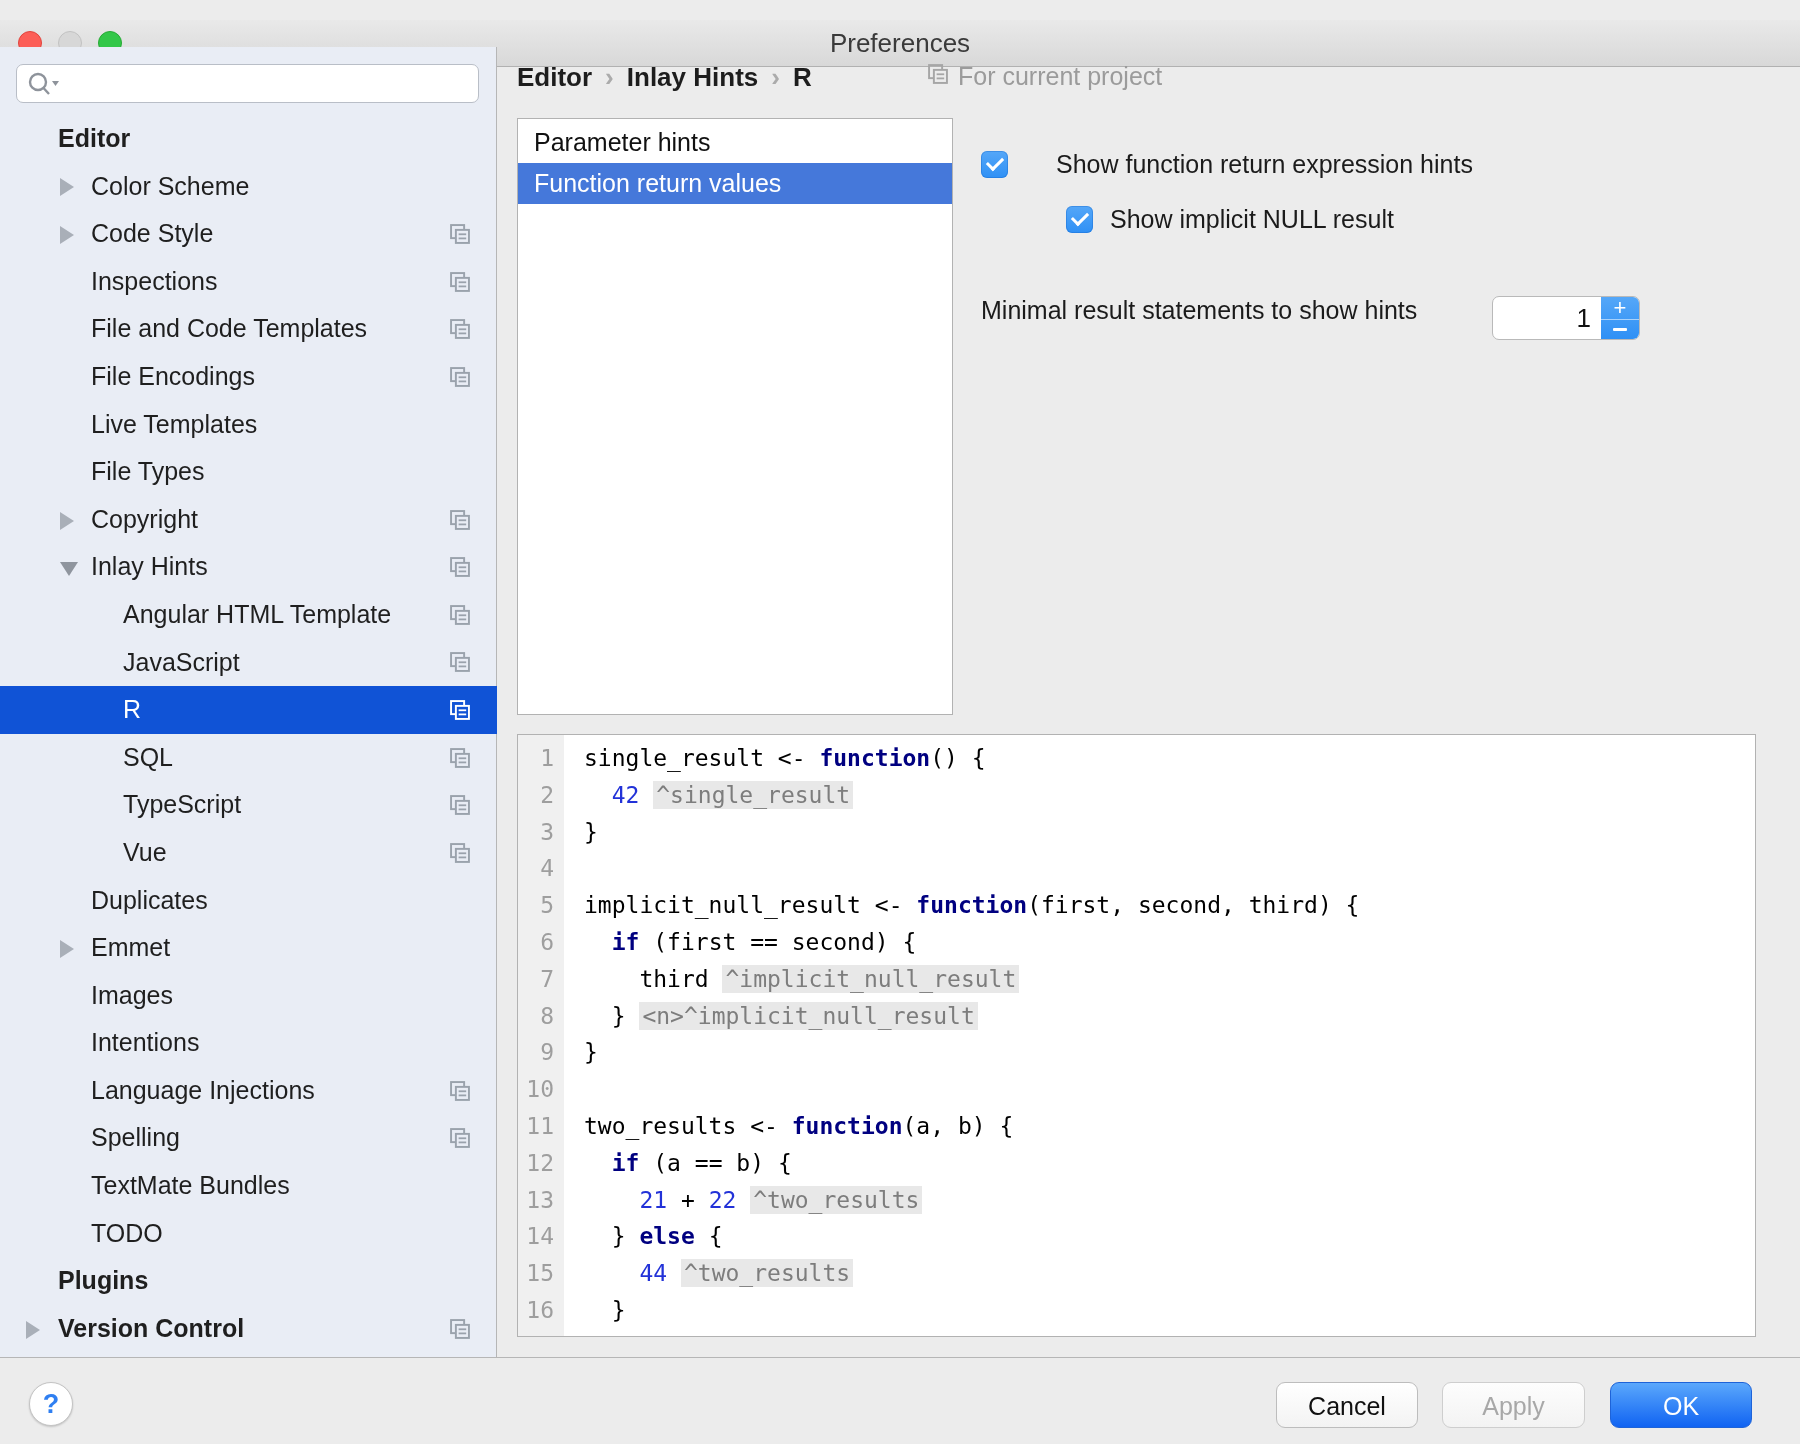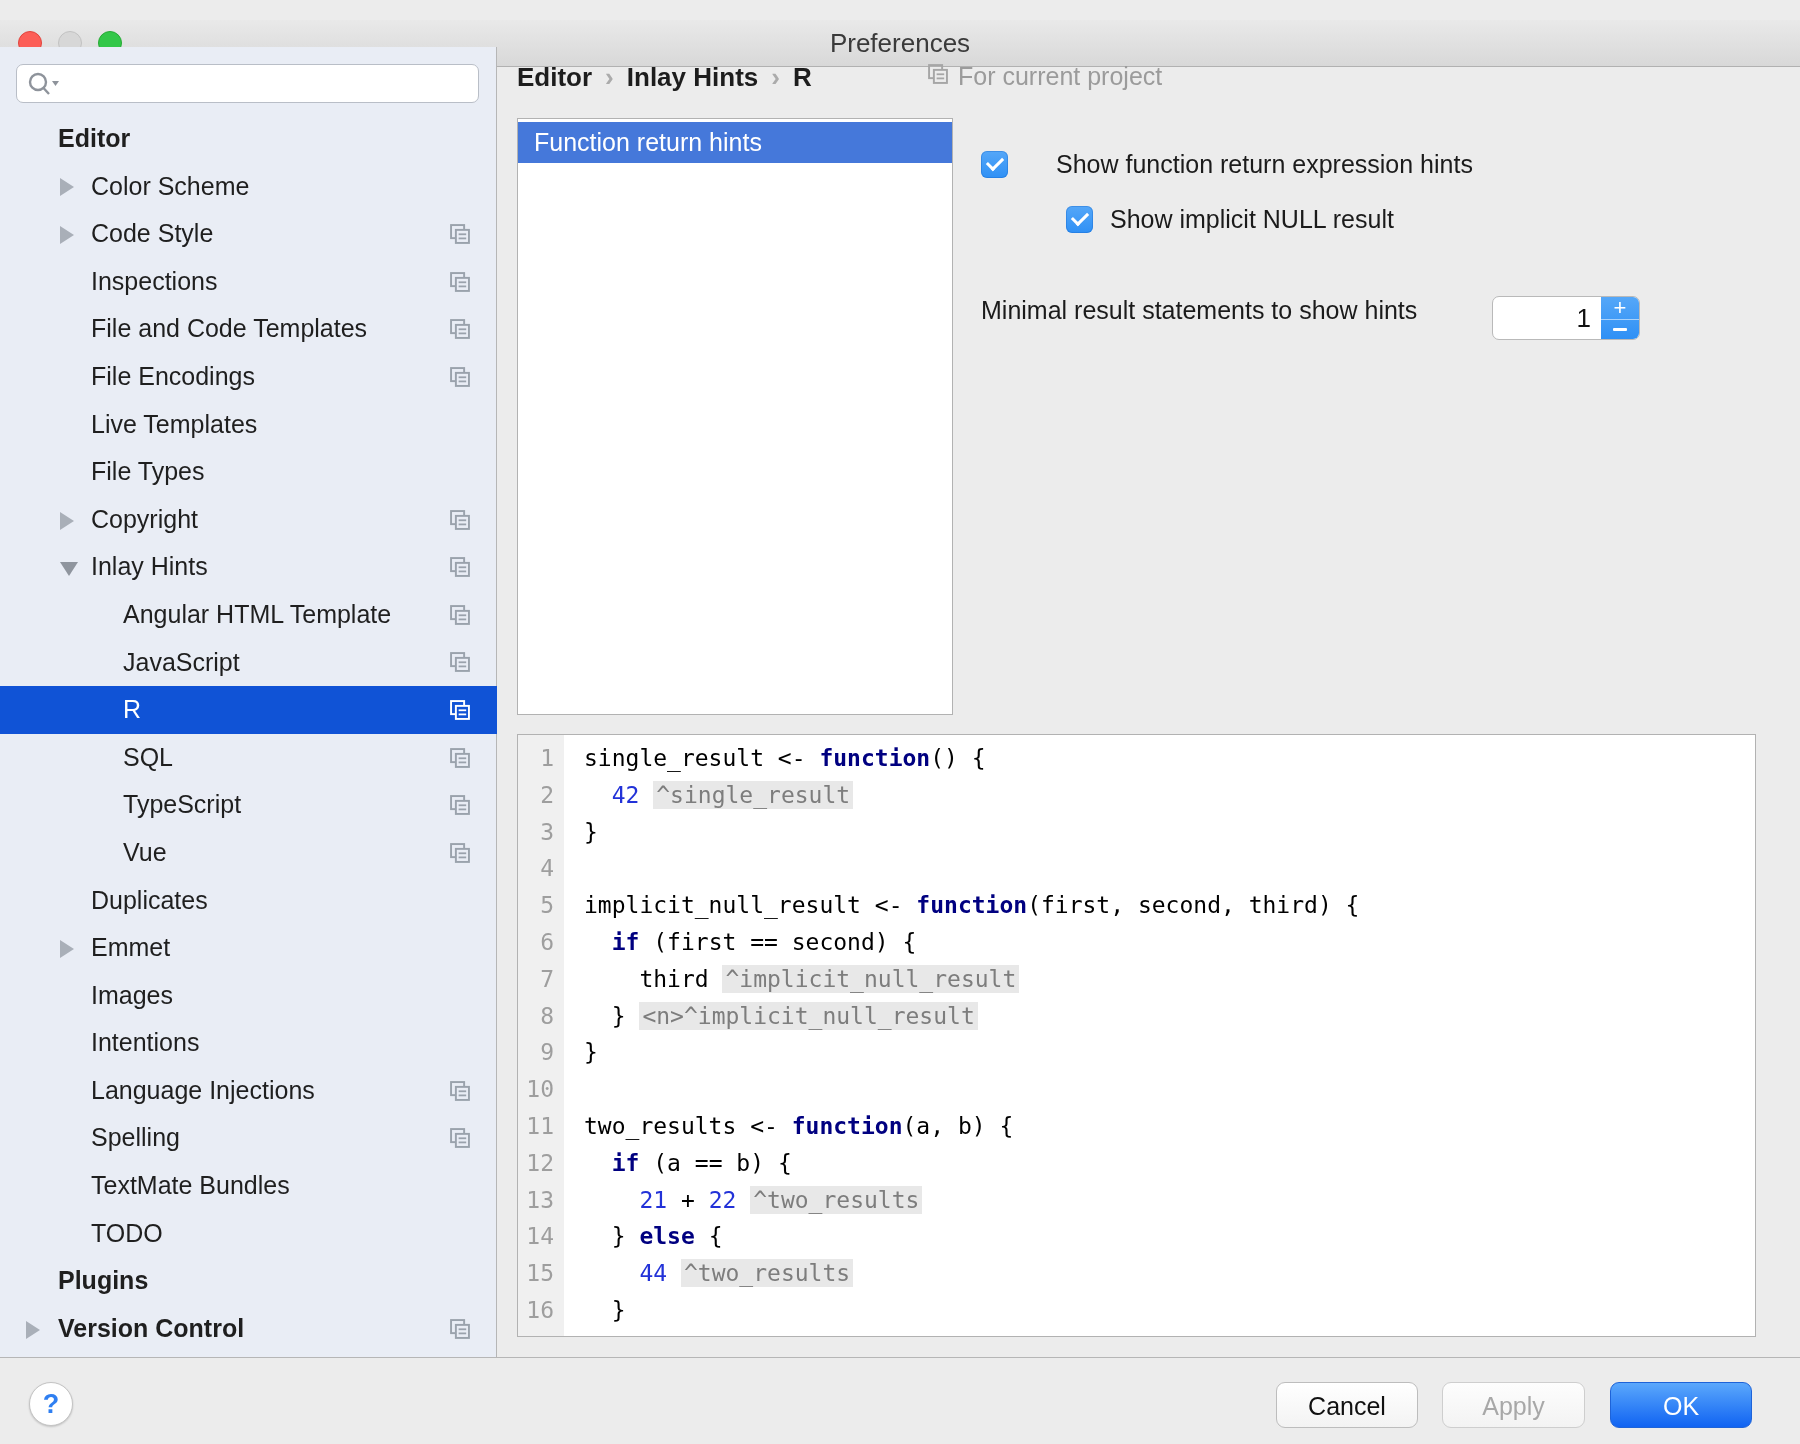--- a/index.html
+++ b/index.html
@@ -299,21 +299,22 @@
     <span class="scope-ic" style="--ibg: #ececec; color: rgb(166, 166, 166);"><svg width="22" height="22" viewBox="0 0 16 16" class="">
           <rect x="1.5" y="1.5" width="9.5" height="9.5" fill="none" stroke="currentColor" stroke-width="1.4"></rect>
           <rect x="5" y="5" width="9.5" height="9.5" fill="var(--ibg)" stroke="currentColor" stroke-width="1.4"></rect>
           <line x1="7" y1="8.2" x2="12.5" y2="8.2" stroke="currentColor" stroke-width="1.3"></line>
           <line x1="7" y1="11.2" x2="12.5" y2="11.2" stroke="currentColor" stroke-width="1.3"></line>
         </svg></span>
     <span>For current project</span>
   </div>
 
   <div id="hintlist">
-      <div class="hrow sel">Function return hints</div>
+      <div class="hrow">Parameter hints</div>
+      <div class="hrow sel">Function return values</div>
     </div>
 
   <div class="cbrow" id="cb1">
     <span class="cbx"></span>
     <span>Show function return expression hints</span>
   </div>
   <div class="cbrow" id="cb2">
     <span class="cbx"></span>
     <span>Show implicit NULL result</span>
   </div>

